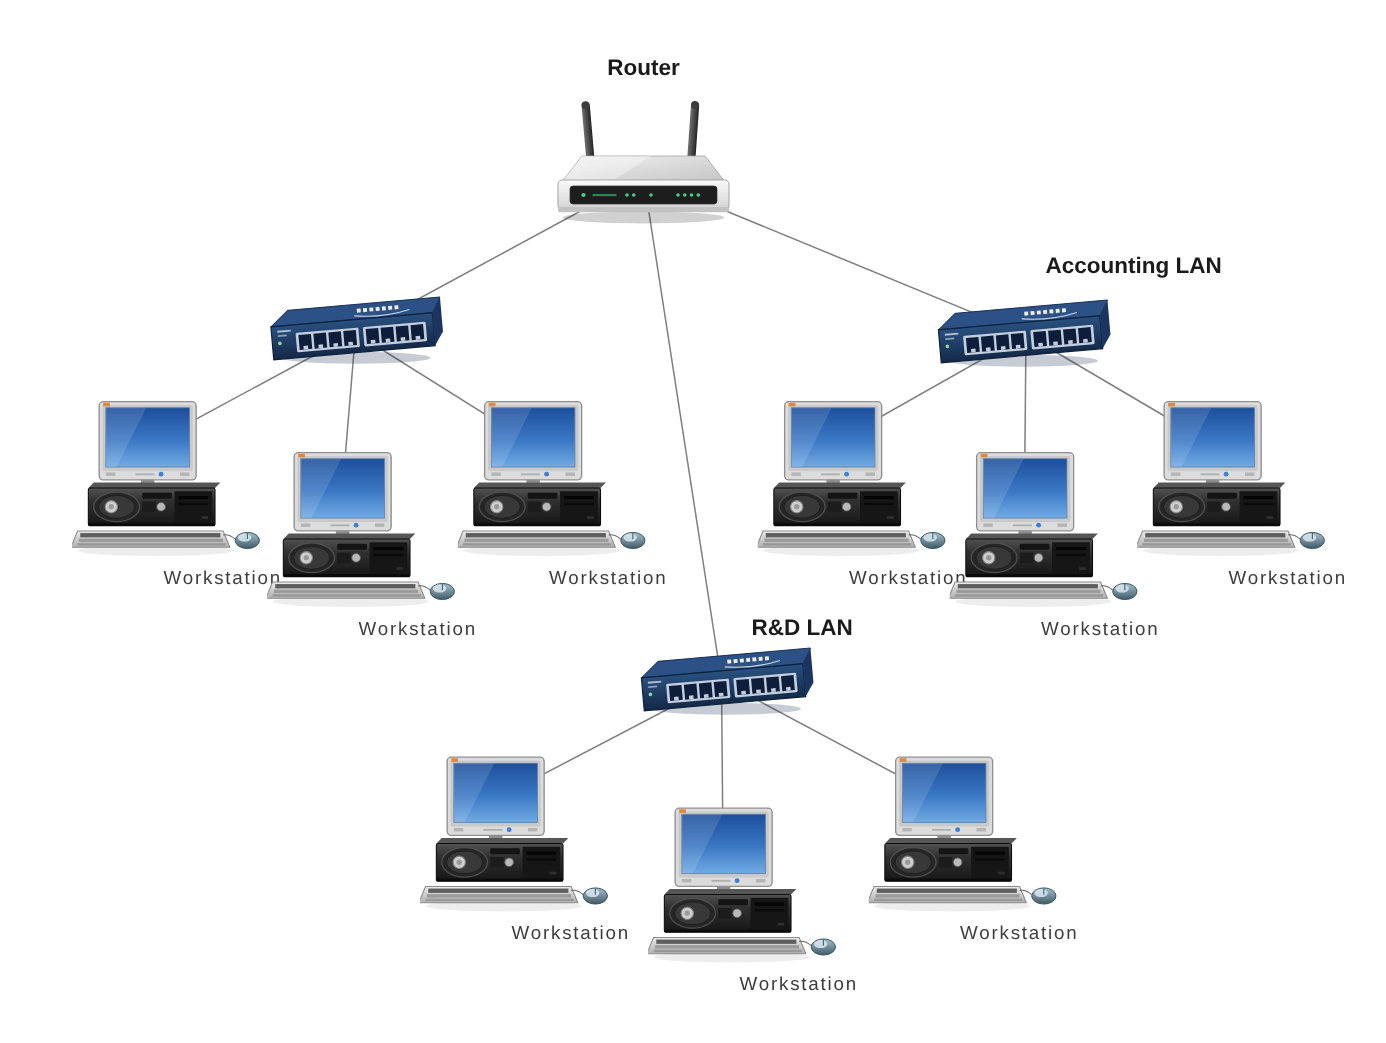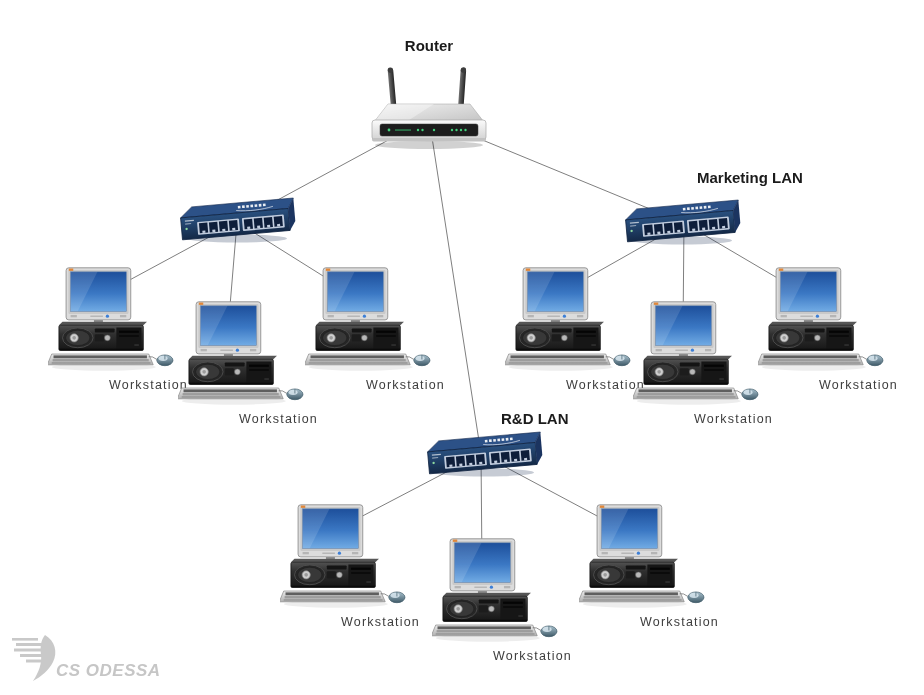--- a/index.html
+++ b/index.html
@@ -197,21 +197,21 @@
       <line x1="684" y1="223" x2="555" y2="296"></line>
       <line x1="684" y1="223" x2="683" y2="330"></line>
       <line x1="684" y1="223" x2="808" y2="296"></line>
       <line x1="481" y1="454" x2="330" y2="533"></line>
       <line x1="481" y1="454" x2="482" y2="567"></line>
       <line x1="481" y1="454" x2="629" y2="533"></line>
     </g>
   </svg>
 
   <div class="heading center" style="left:365px;top:36px;width:128px">Router</div>
-  <div class="heading" style="left:697px;top:168px">Marketing LAN</div>
+  <div class="heading" style="left:697px;top:168px">Accounting LAN</div>
   <div class="heading" style="left:501px;top:409px">R&amp;D LAN</div>
 
   <div class="node" style="left:370px;top:66px;width:118px;height:84px">
     <svg viewBox="0 0 118 84">
         <use href="#sym-router"></use>
       </svg>
   </div>
 
   <div class="node" style="left:177px;top:196px;width:120px;height:48px">
     <svg viewBox="0 0 120 48">
@@ -279,27 +279,14 @@
       </svg>
     <div class="ws-label">Workstation</div>
   </div>
   <div class="ws" style="left:579px;top:503px">
     <svg viewBox="0 0 140 118">
         <use href="#sym-ws"></use>
       </svg>
     <div class="ws-label">Workstation</div>
   </div>
 
-  <div class="logo">
-    <svg class="logo-swoosh" width="48" height="50" viewBox="0 0 48 50">
-      <g fill="#c9c9c9">
-        <rect x="0" y="5" width="26" height="2.6"></rect>
-        <rect x="4" y="10" width="33" height="3"></rect>
-        <rect x="2" y="15.5" width="27" height="3"></rect>
-        <rect x="8" y="21" width="23" height="3"></rect>
-        <rect x="14" y="26.5" width="19" height="3"></rect>
-        <path d="M33,2 C43,8 46,19 41,29 C37,37 29,44 21,48 C27,39 30,30 29,22 C28,13 29,7 33,2 Z"></path>
-      </g>
-    </svg>
-    <span class="logo-text">CS ODESSA</span>
-  </div>
 
 </div>
 
 </body></html>

